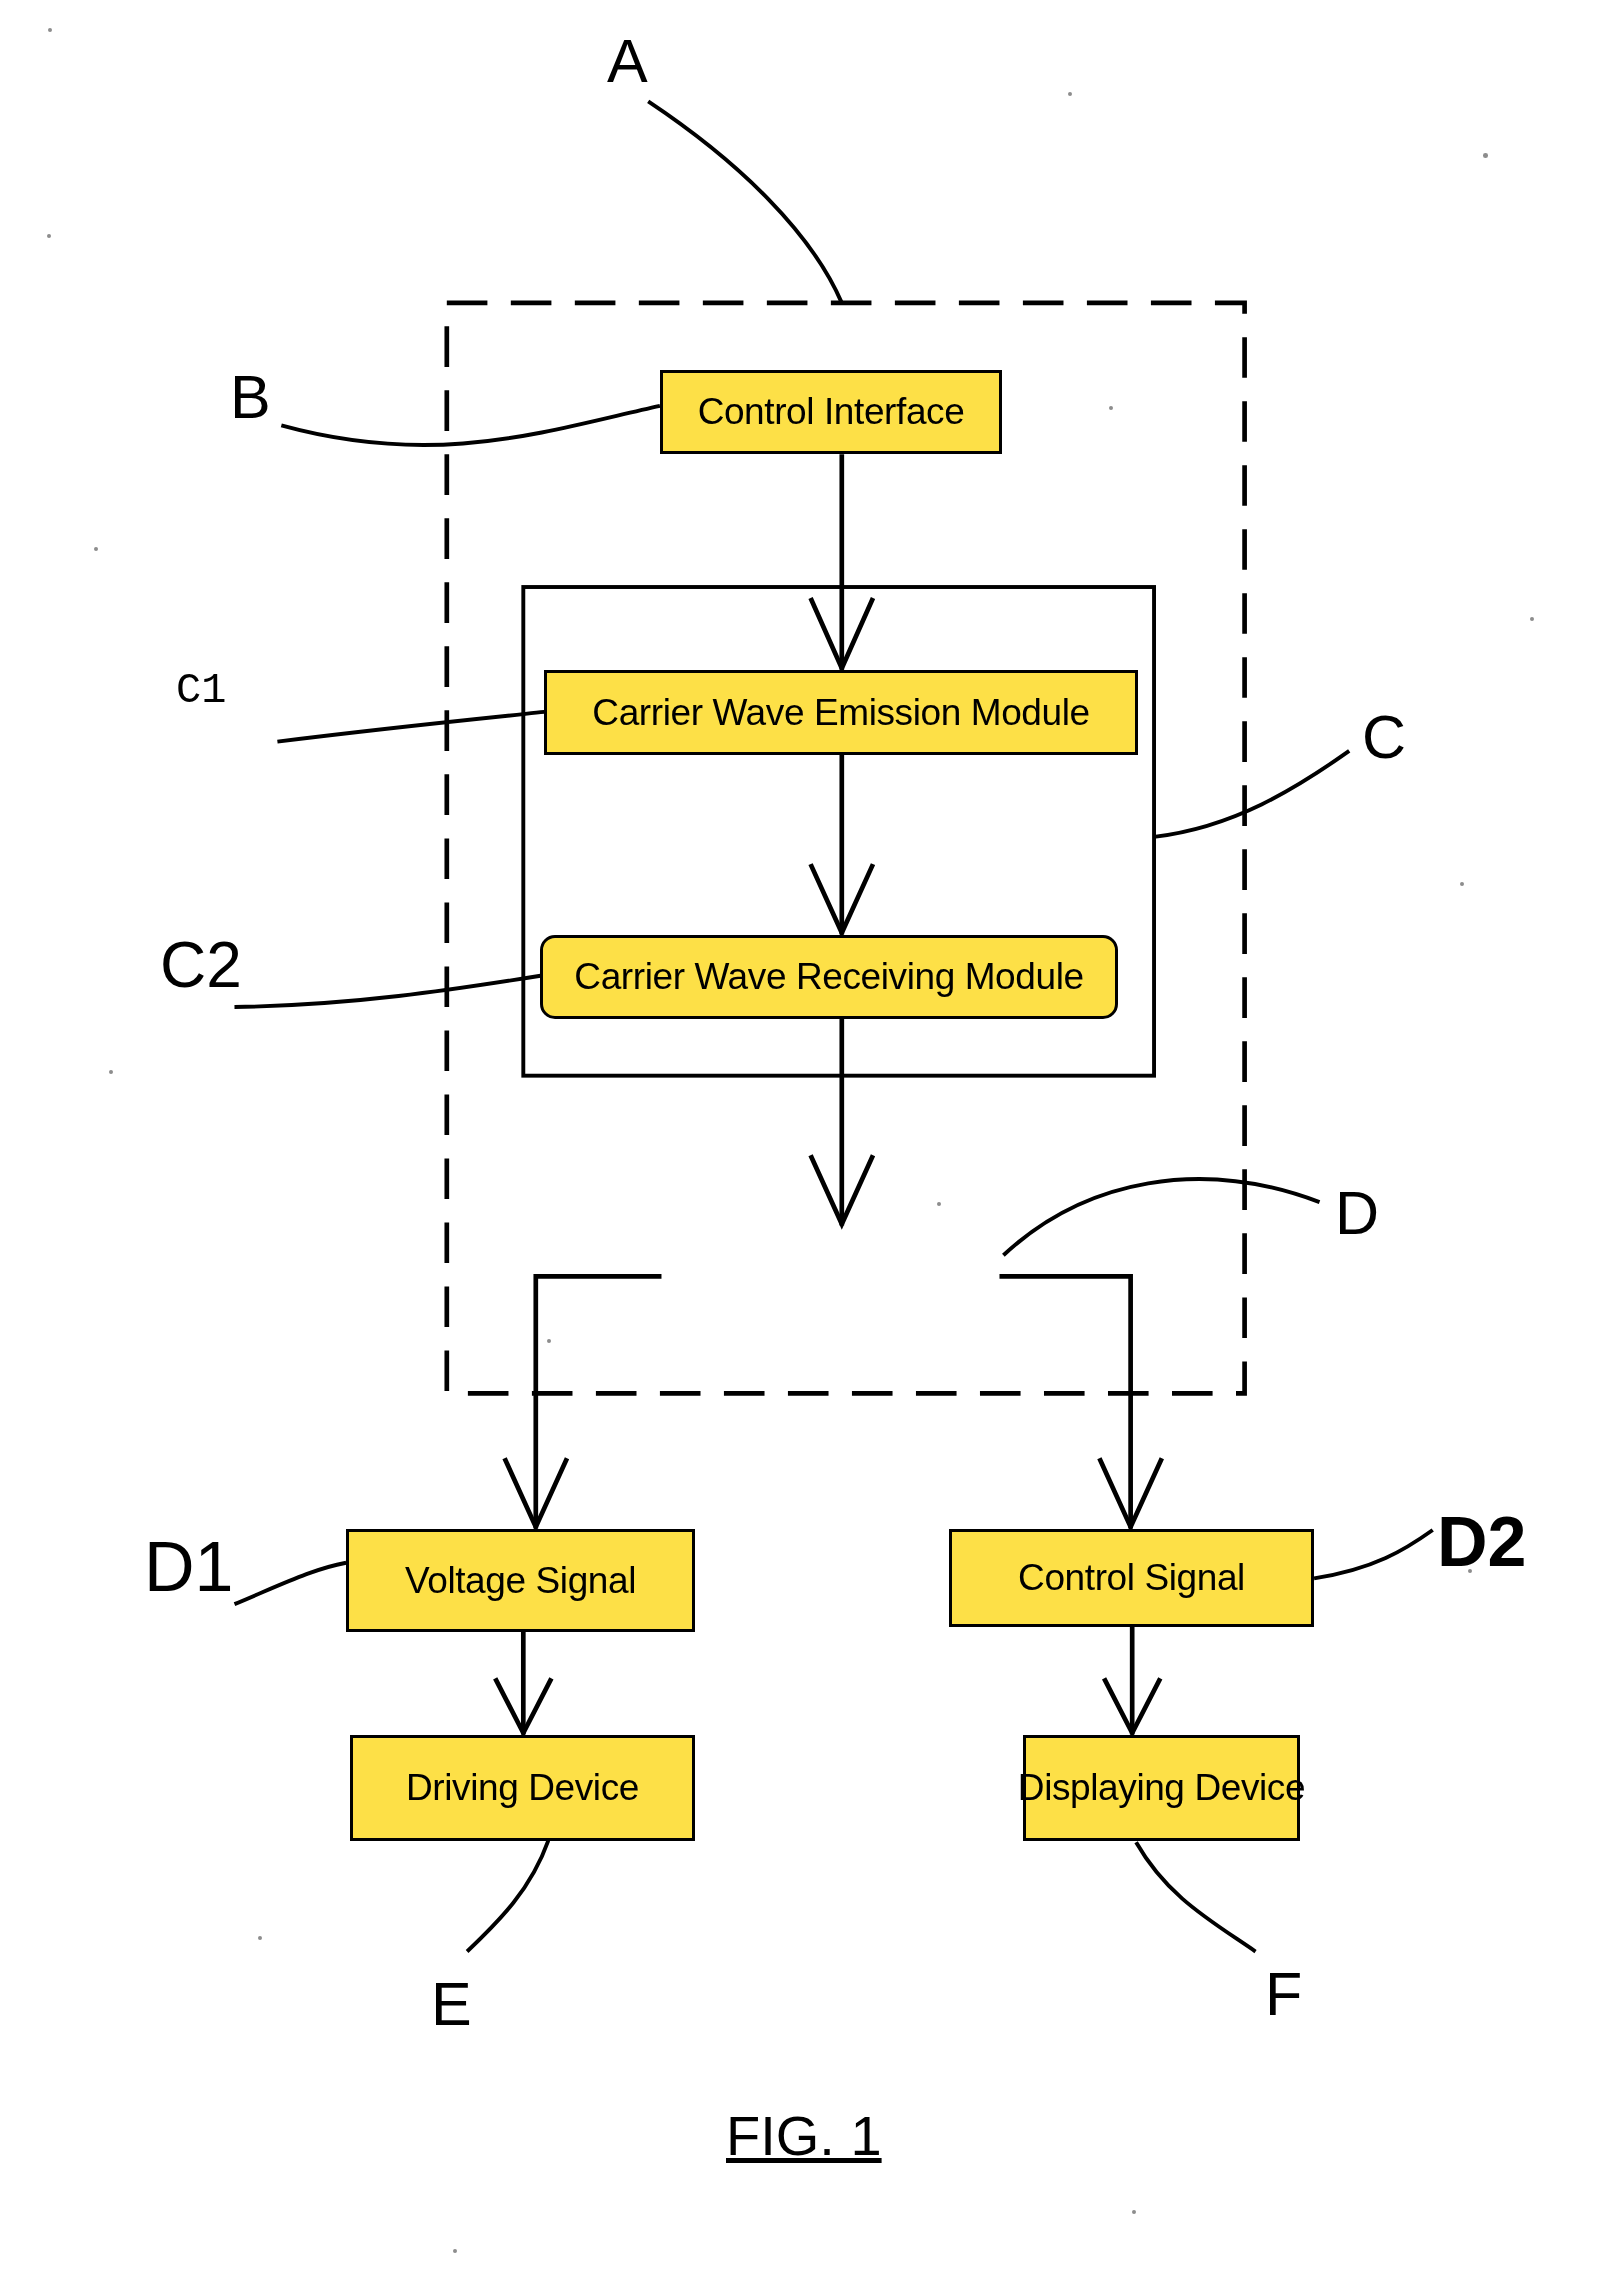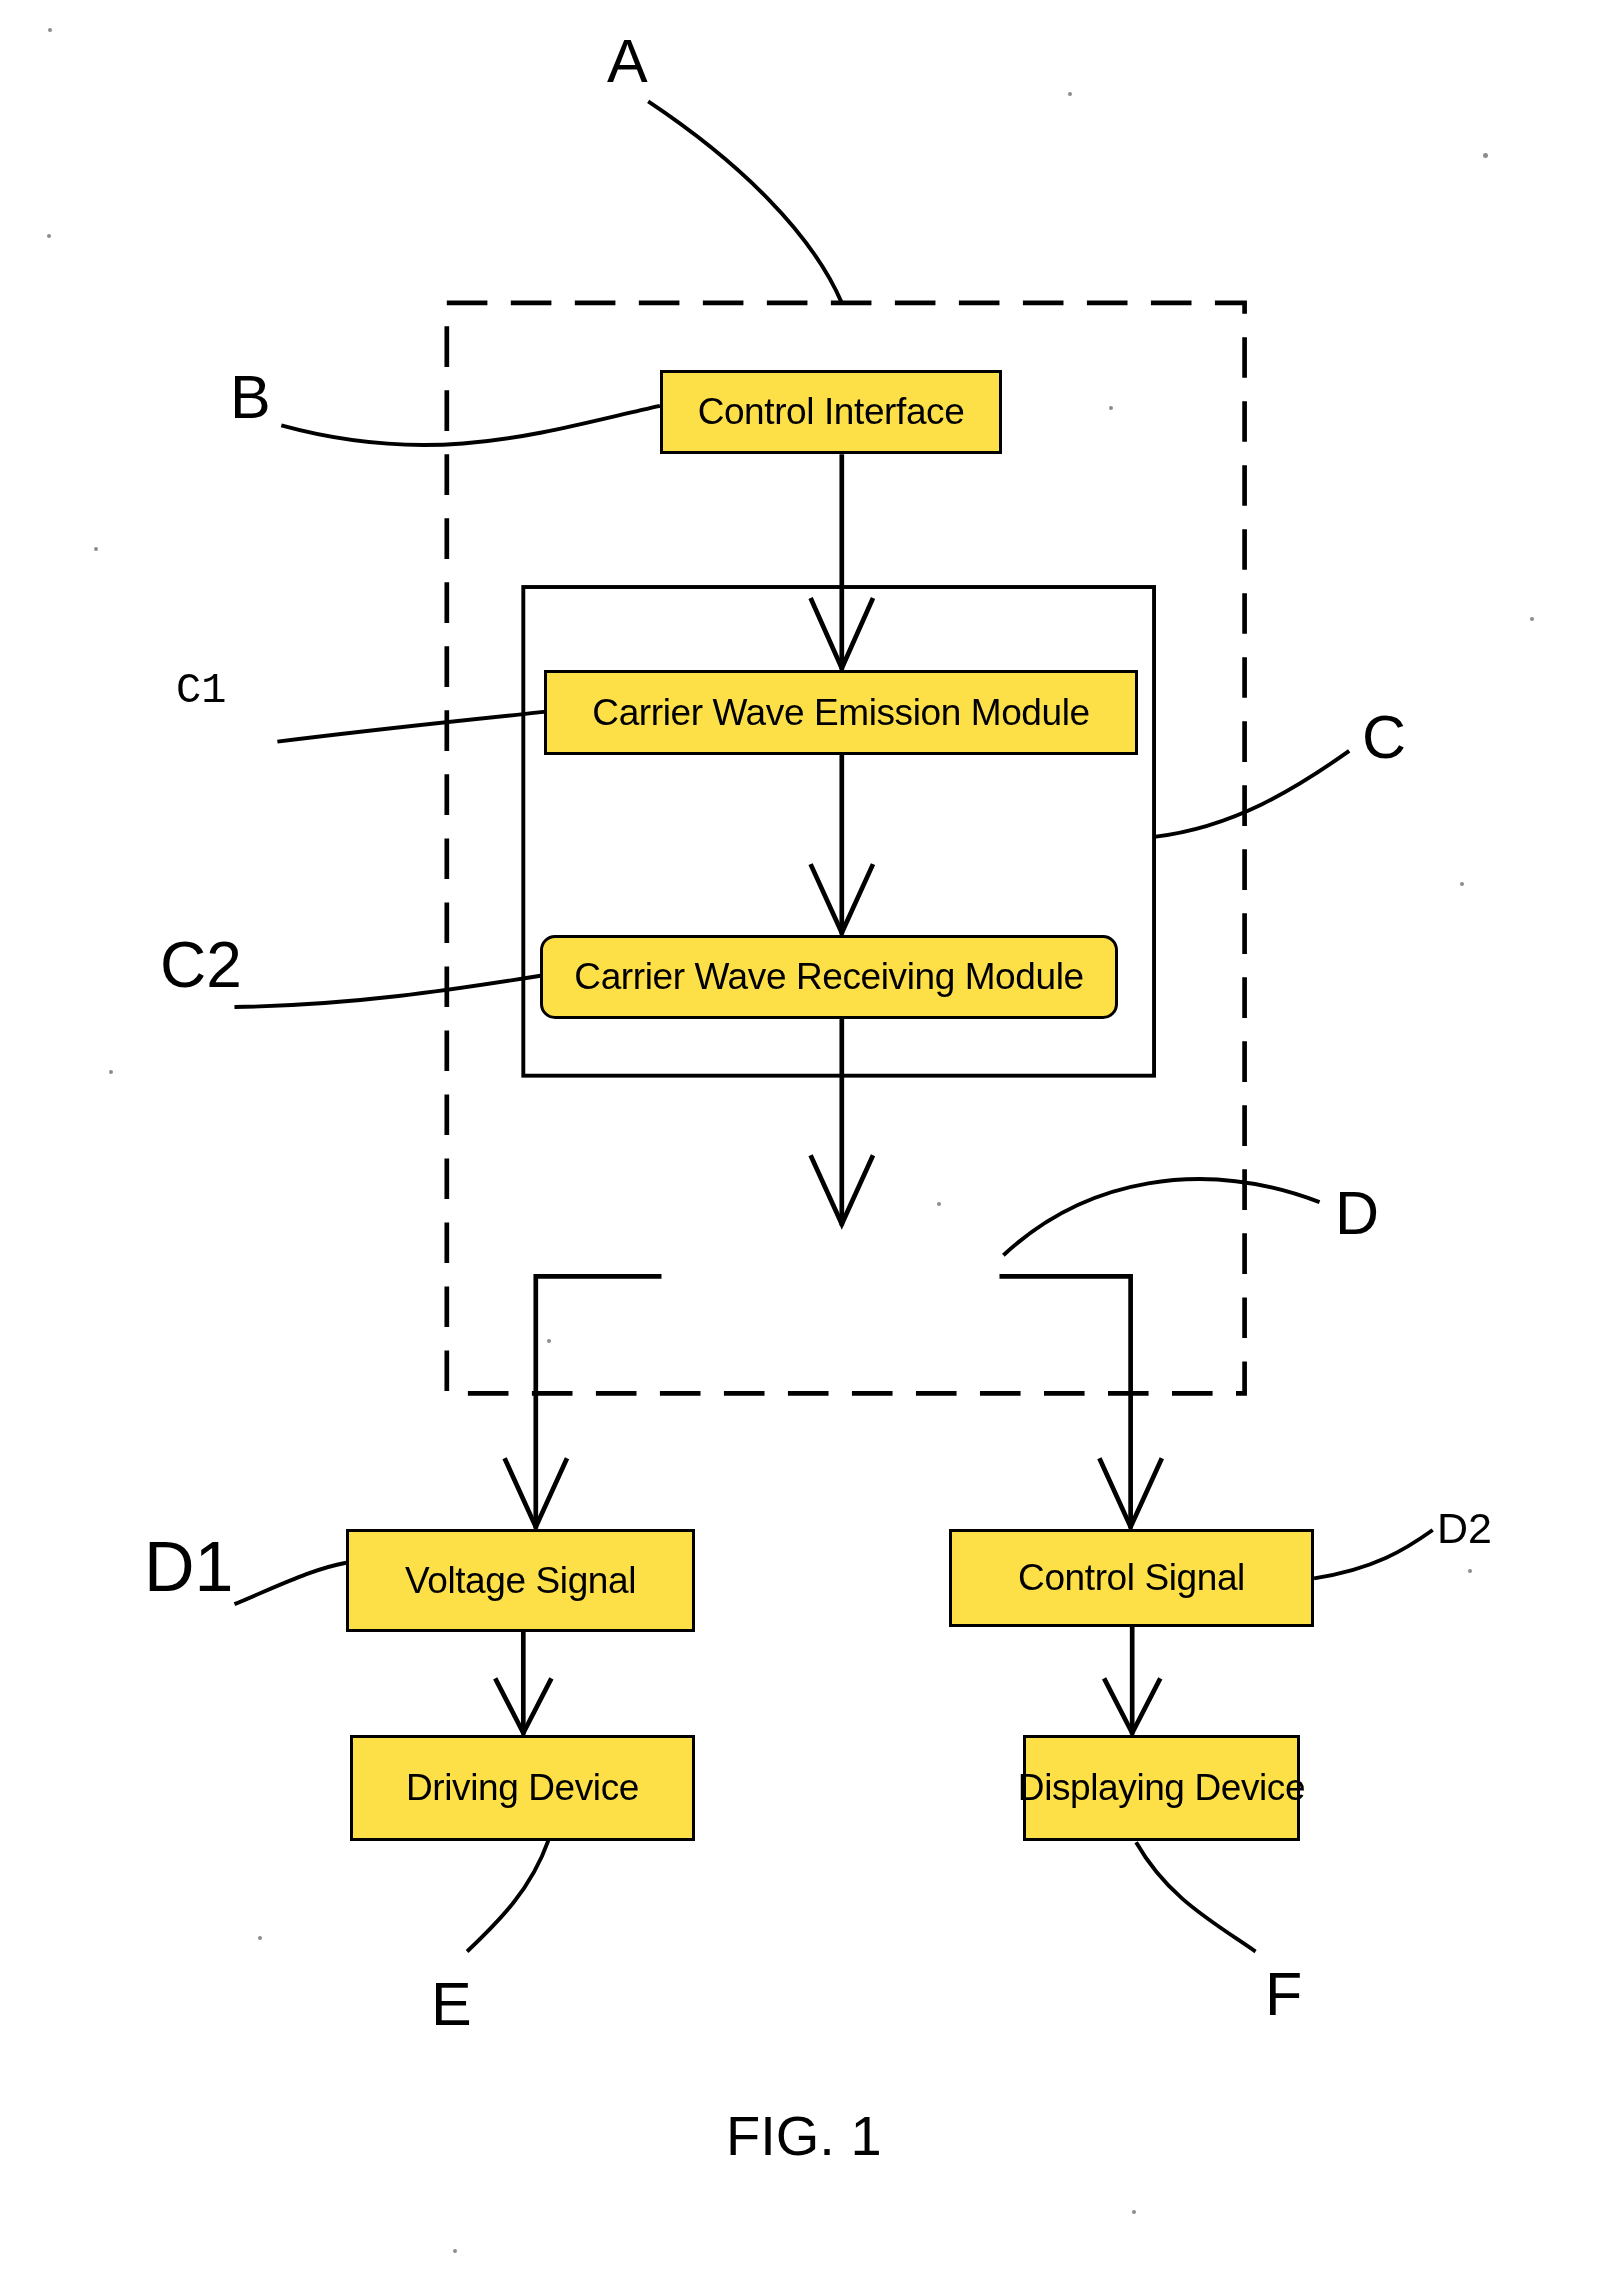--- a/index.html
+++ b/index.html
@@ -44,20 +44,21 @@
     color: #000000;
     white-space: nowrap;
     line-height: 1;
   }
   .fig-caption {
     position: absolute;
     font-family: "Liberation Sans", sans-serif;
     color: #000000;
     white-space: nowrap;
     line-height: 1;
+    text-decoration: underline;
   }
   .speck {
     position: absolute;
     background: #8d8d8d;
     border-radius: 50%;
   }
 </style>
 </head>
 <body>
 
@@ -150,21 +151,21 @@
   <div class="ref-label" style="left:1362px; top:707px; font-size:61px;">C</div>
 
   <div class="ref-label" style="left:176px; top:670px; font-size:42px;font-family:Liberation Mono, monospace;">C1</div>
 
   <div class="ref-label" style="left:160px; top:933px; font-size:64px;">C2</div>
 
   <div class="ref-label" style="left:1335px; top:1183px; font-size:61px;">D</div>
 
   <div class="ref-label" style="left:144px; top:1532px; font-size:70px;">D1</div>
 
-  <div class="ref-label" style="left:1437px; top:1507px; font-size:43px;">D2</div>
+  <div class="ref-label" style="left:1437px; top:1507px; font-size:70px;font-weight:bold;">D2</div>
 
   <div class="ref-label" style="left:431px; top:1974px; font-size:61px;">E</div>
 
   <div class="ref-label" style="left:1265px; top:1964px; font-size:61px;">F</div>
 
   <div class="fig-caption" style="left:726px; top:2108px; font-size:56px;">FIG. 1</div>
 
   <div class="speck" style="left:48px;  top:28px;   width:3.9px; height:3.9px;"></div>
   <div class="speck" style="left:1068px;top:92px;  width:3.9px; height:3.9px;"></div>
   <div class="speck" style="left:1483px;top:153px;  width:4.7px; height:4.7px;"></div>

